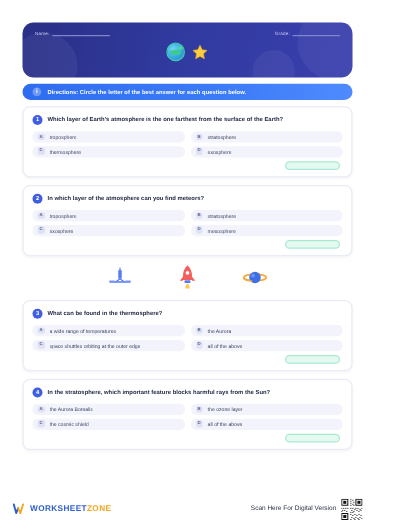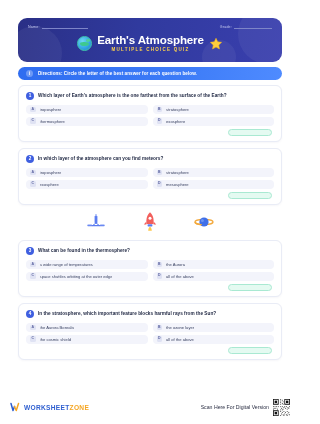--- a/index.html
+++ b/index.html
@@ -152,24 +152,20 @@
       <span class="rule"></span>
     </div>
 
     <div class="field field-grade">
       <span class="lbl">Grade:</span>
       <span class="rule"></span>
     </div>
 
     <div class="title-row">
       <span class="globe"></span>
-      <span class="titles">
-        <span class="main-title">Earth's Atmosphere</span>
-        <span class="sub-title">MULTIPLE CHOICE QUIZ</span>
-      </span>
       <svg class="star" viewBox="0 0 24 24">
         <path d="M12 2.2l2.9 6.1 6.7.9-4.9 4.6 1.2 6.6L12 17.3 6.1 20.4l1.2-6.6L2.4 9.2l6.7-.9z" fill="#ffce3d" stroke="#f0b31f" stroke-width="1" stroke-linejoin="round"></path>
       </svg>
     </div>
   </div>
 
   <div class="directions">
     <span class="info-icon">i</span>
     <span class="directions-text">Directions: Circle the letter of the best answer for each question below.</span>
   </div>

